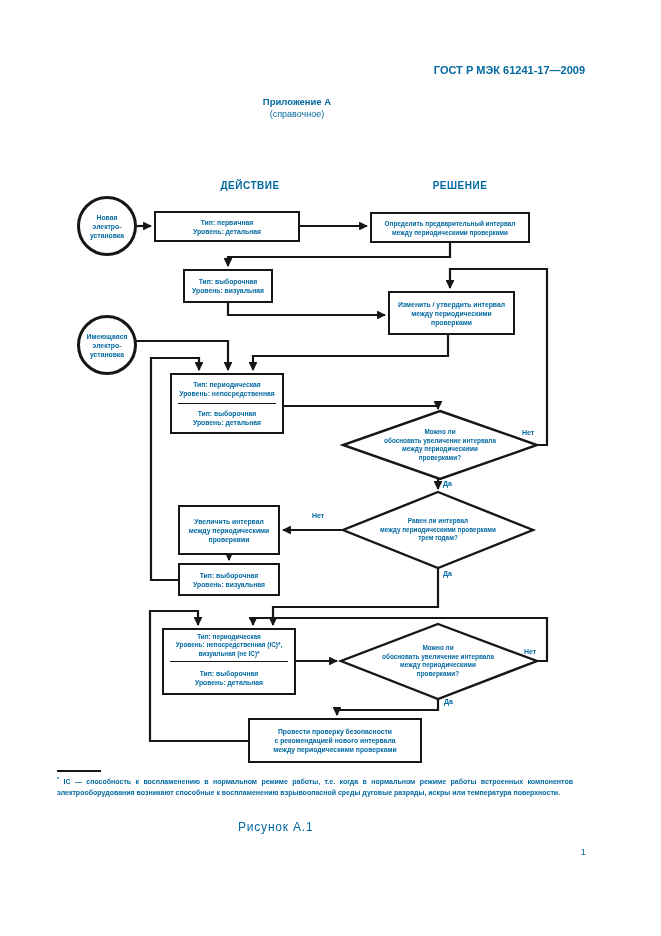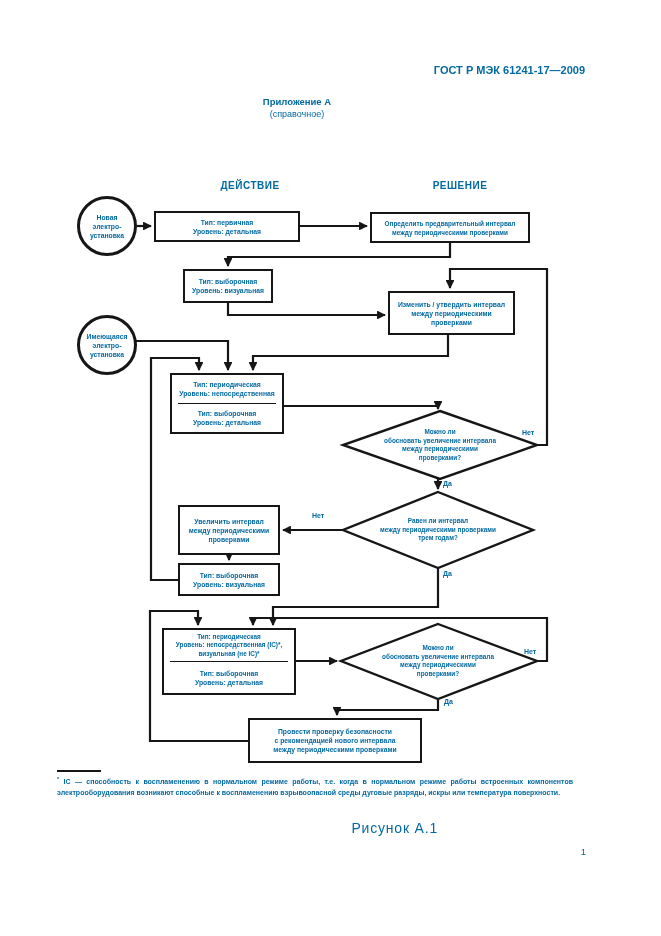--- a/index.html
+++ b/index.html
@@ -34,21 +34,21 @@
     display:flex;flex-direction:column;text-align:center;
   }
   .fc-cell{flex:1;display:flex;align-items:center;justify-content:center;}
   .fc-divider{border-top:1.5px solid #161616;margin:0 6px;height:0;}
   .node-text{white-space:pre-line;font-size:6.8px;font-weight:bold;line-height:9px;display:block;}
   .fc-dtext{display:flex;align-items:center;justify-content:center;text-align:center;}
   .fc-label{font-size:7px;font-weight:bold;}
   .footnote-rule{left:57px;top:770px;width:44px;border-top:2px solid #161616;height:0;}
   .footnote{left:57px;top:774px;width:516px;font-size:7px;font-weight:bold;line-height:10.5px;text-align:justify;}
   .footnote .sup{vertical-align:super;font-size:5.5px;}
-  .caption{left:238px;top:820px;width:200px;text-align:right;font-size:14px;letter-spacing:.8px;}
+  .caption{left:238px;top:820px;width:200px;text-align:left;font-size:12px;letter-spacing:.8px;}
   .page-num{left:560px;top:846px;width:26px;text-align:right;font-size:9.5px;}
 </style>
 </head>
 <body>
 
 <div class="page">
 
   <div class="abs std-ref">ГОСТ Р МЭК 61241-17—2009</div>
 
   <div class="abs appendix">

